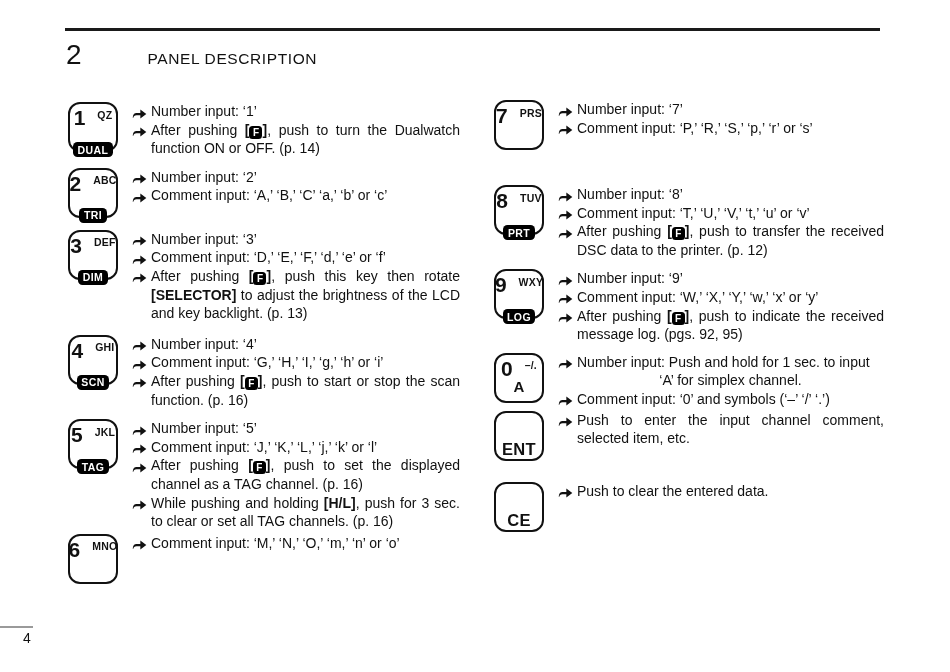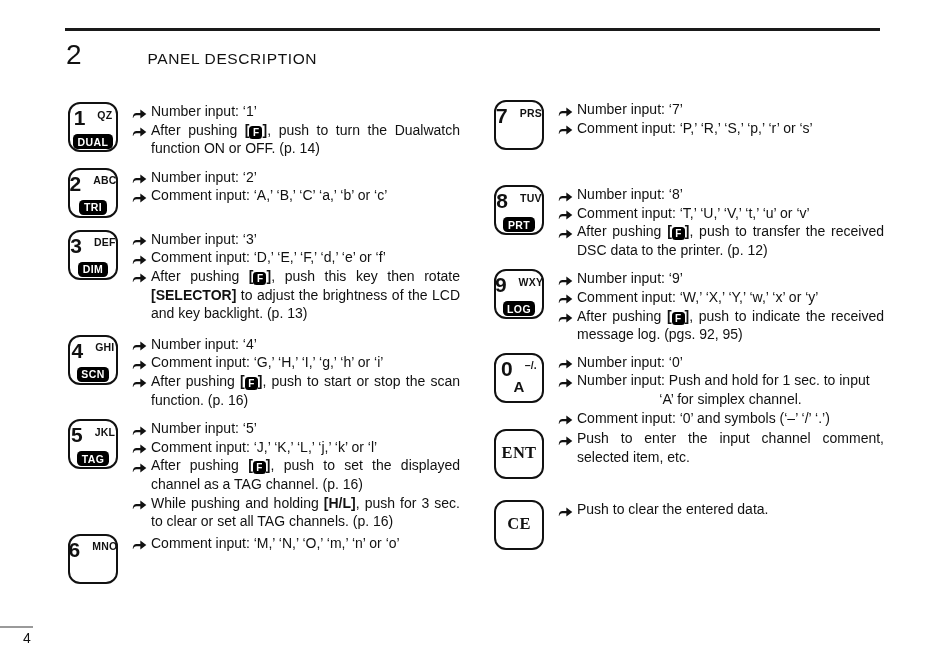--- a/index.html
+++ b/index.html
@@ -28,27 +28,27 @@
   .col-right .row:nth-child(3){margin-bottom:9px;}
   .col-right .row:nth-child(4){margin-bottom:2px;}
   .col-right .row:nth-child(5){margin-bottom:19px;}
 
   .keycap{
     width:50px;height:50px;box-sizing:border-box;flex:none;
     border:2.2px solid #111;border-radius:12px;background:#fff;
     display:flex;flex-direction:column;align-items:center;justify-content:flex-start;
     padding-top:3px;
   }
-  .keycap.center{justify-content:flex-start;padding-top:12px;font-family:Liberation Serif, serif;}
+  .keycap.center{justify-content:flex-end;padding-top:12px;}
   .toprow{display:flex;align-items:flex-start;line-height:21px;}
   .digit{font-weight:700;font-size:21px;line-height:21px;}
   .letters{font-weight:700;font-size:10.5px;line-height:11px;margin-left:12px;margin-top:2.5px;letter-spacing:0.2px;}
   .badge{
     background:#000;color:#fff;font-weight:700;font-size:10.5px;line-height:14px;
-    border-radius:4.5px;padding:0.5px 4.5px;margin-top:6px;letter-spacing:0.4px;white-space:nowrap;
+    border-radius:4.5px;padding:0.5px 4.5px;margin-top:14px;letter-spacing:0.4px;white-space:nowrap;
   }
   .sub{font-weight:700;font-size:15px;line-height:16px;text-align:center;}
   .biglabel{font-weight:700;font-size:16.5px;letter-spacing:0.3px;}
 
   .bullets{flex:1;font-size:14px;line-height:18.6px;}
   .bullet{position:relative;padding-left:19px;text-align:justify;}
   .arrow{position:absolute;left:0;top:3.5px;}
   .bullet b{font-weight:700;}
   .ficon{
     display:inline-block;background:#000;color:#fff;width:13px;height:13px;line-height:13.5px;
@@ -309,25 +309,20 @@
       </div>
 
       <span class="sub">A</span>
 
     </div>
     <div class="bullets">
         <div class="bullet">
   <svg class="arrow" viewBox="0 0 18 15" width="15" height="13" aria-hidden="true">
     <path d="M1 14 C1 9.6 2.6 8 6.2 8 L10 8 L10 4 L17.2 9.2 L10 14.6 L10 10.8 L5.4 10.8 C3 10.8 2 12 1.4 14 Z" fill="#111"></path>
   </svg>
-Number input: ‘0’</div>
-        <div class="bullet">
-  <svg class="arrow" viewBox="0 0 18 15" width="15" height="13" aria-hidden="true">
-    <path d="M1 14 C1 9.6 2.6 8 6.2 8 L10 8 L10 4 L17.2 9.2 L10 14.6 L10 10.8 L5.4 10.8 C3 10.8 2 12 1.4 14 Z" fill="#111"></path>
-  </svg>
 Number input: Push and hold for 1 sec. to input<span class="ctr">‘A’ for simplex channel.</span></div>
         <div class="bullet">
   <svg class="arrow" viewBox="0 0 18 15" width="15" height="13" aria-hidden="true">
     <path d="M1 14 C1 9.6 2.6 8 6.2 8 L10 8 L10 4 L17.2 9.2 L10 14.6 L10 10.8 L5.4 10.8 C3 10.8 2 12 1.4 14 Z" fill="#111"></path>
   </svg>
 Comment input: ‘0’ and symbols (‘–’ ‘/’ ‘.’)</div>
       </div>
   </div>
 
   <div class="row">

